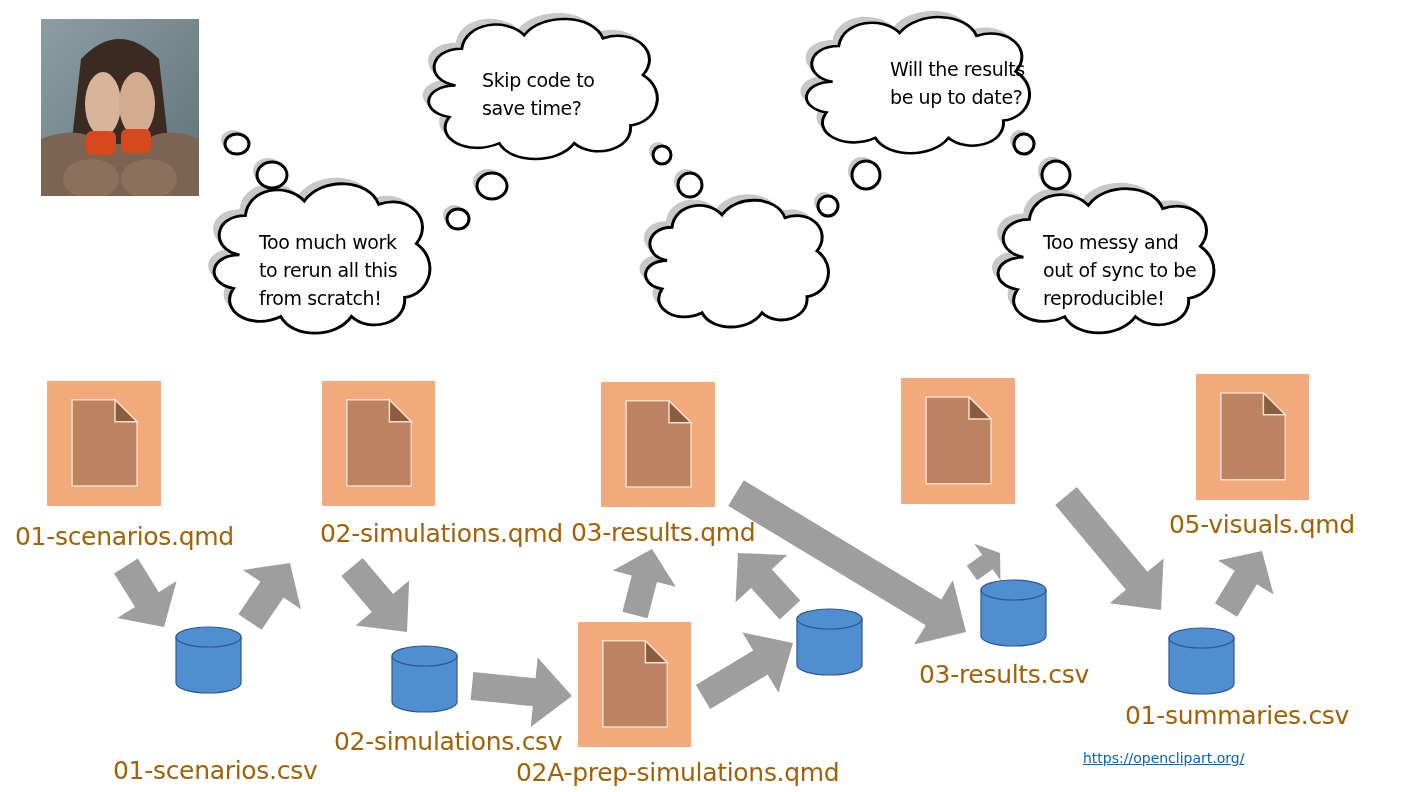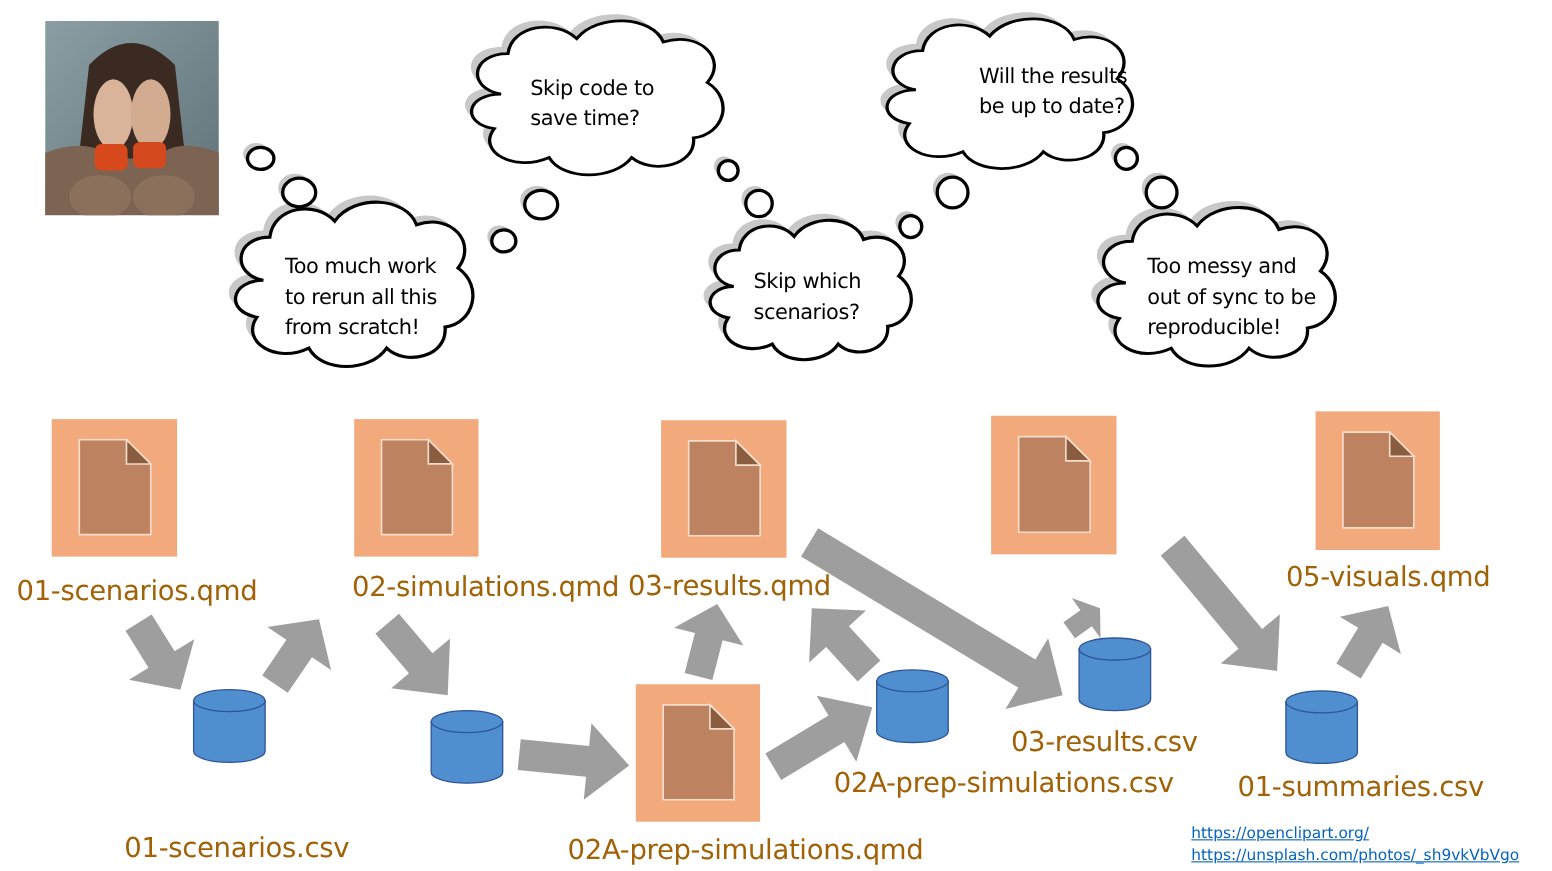--- a/index.html
+++ b/index.html
@@ -161,34 +161,31 @@
           <ellipse cx="1201.5" cy="638" rx="32.5" ry="10" fill="#4f8ecf" stroke="#2f5597" stroke-width="1.2"></ellipse>
         </g>
       </g>
   </svg>
 
   <div class="thought" style="left:259px;top:228px;">Too much work
 to rerun all this
 from scratch!</div>
   <div class="thought" style="left:482px;top:66px;">Skip code to
 save time?</div>
-  <div class="thought" style="left:685px;top:242px;">Skip which
-scenarios?</div>
   <div class="thought" style="left:846px;top:55px;margin-left:44px;">Will the results
 be up to date?</div>
   <div class="thought" style="left:1043px;top:228px;">Too messy and
 out of sync to be
 reproducible!</div>
 
   <div class="label" style="left:15px;top:522px;">01-scenarios.qmd</div>
   <div class="label" style="left:272px;top:519px;margin-left:48px;">02-simulations.qmd</div>
   <div class="label" style="left:516px;top:758px;">02A-prep-simulations.qmd</div>
   <div class="label" style="left:571px;top:518px;">03-results.qmd</div>
   <div class="label" style="left:1169px;top:510px;">05-visuals.qmd</div>
 
   <div class="label" style="left:113px;top:712px;margin-top:44px;">01-scenarios.csv</div>
-  <div class="label" style="left:758px;top:697px;">02A-prep-simulations.csv</div>
+  <div class="label" style="left:334px;top:727px;">02-simulations.csv</div>
   <div class="label" style="left:919px;top:660px;">03-results.csv</div>
   <div class="label" style="left:1125px;top:701px;">01-summaries.csv</div>
 
   <a class="link" style="left:1083px;top:750px;">https://openclipart.org/</a>
-  <a class="link" style="left:1083px;top:770px;">https://unsplash.com/photos/_sh9vkVbVgo</a>
 </div>
 
 </body></html>

